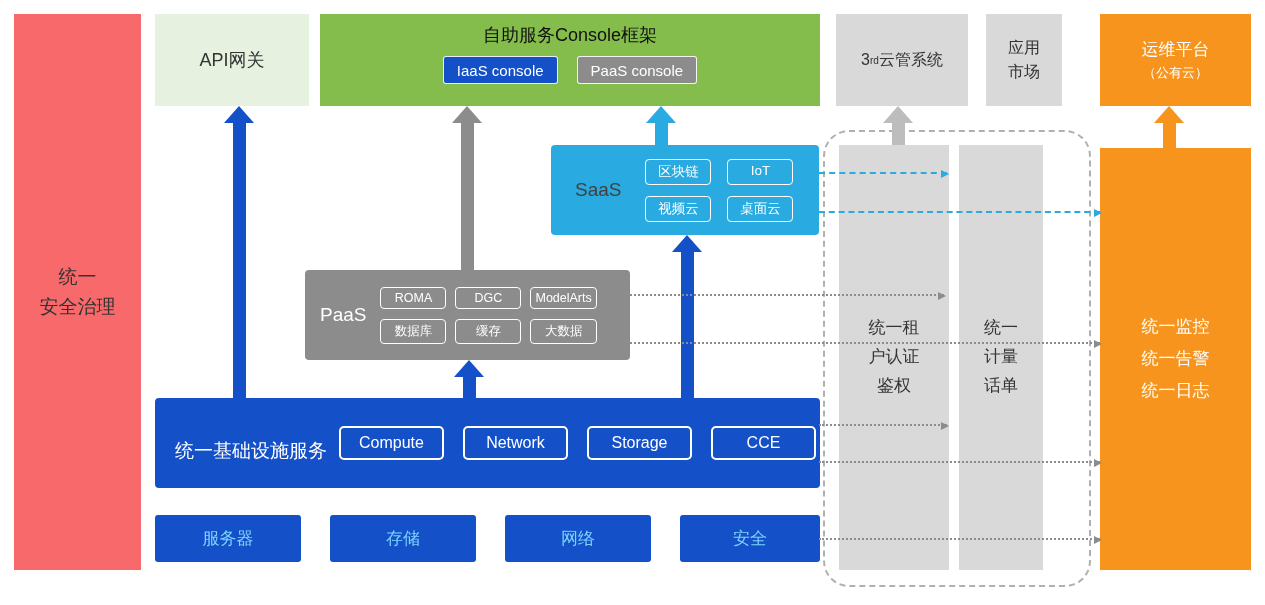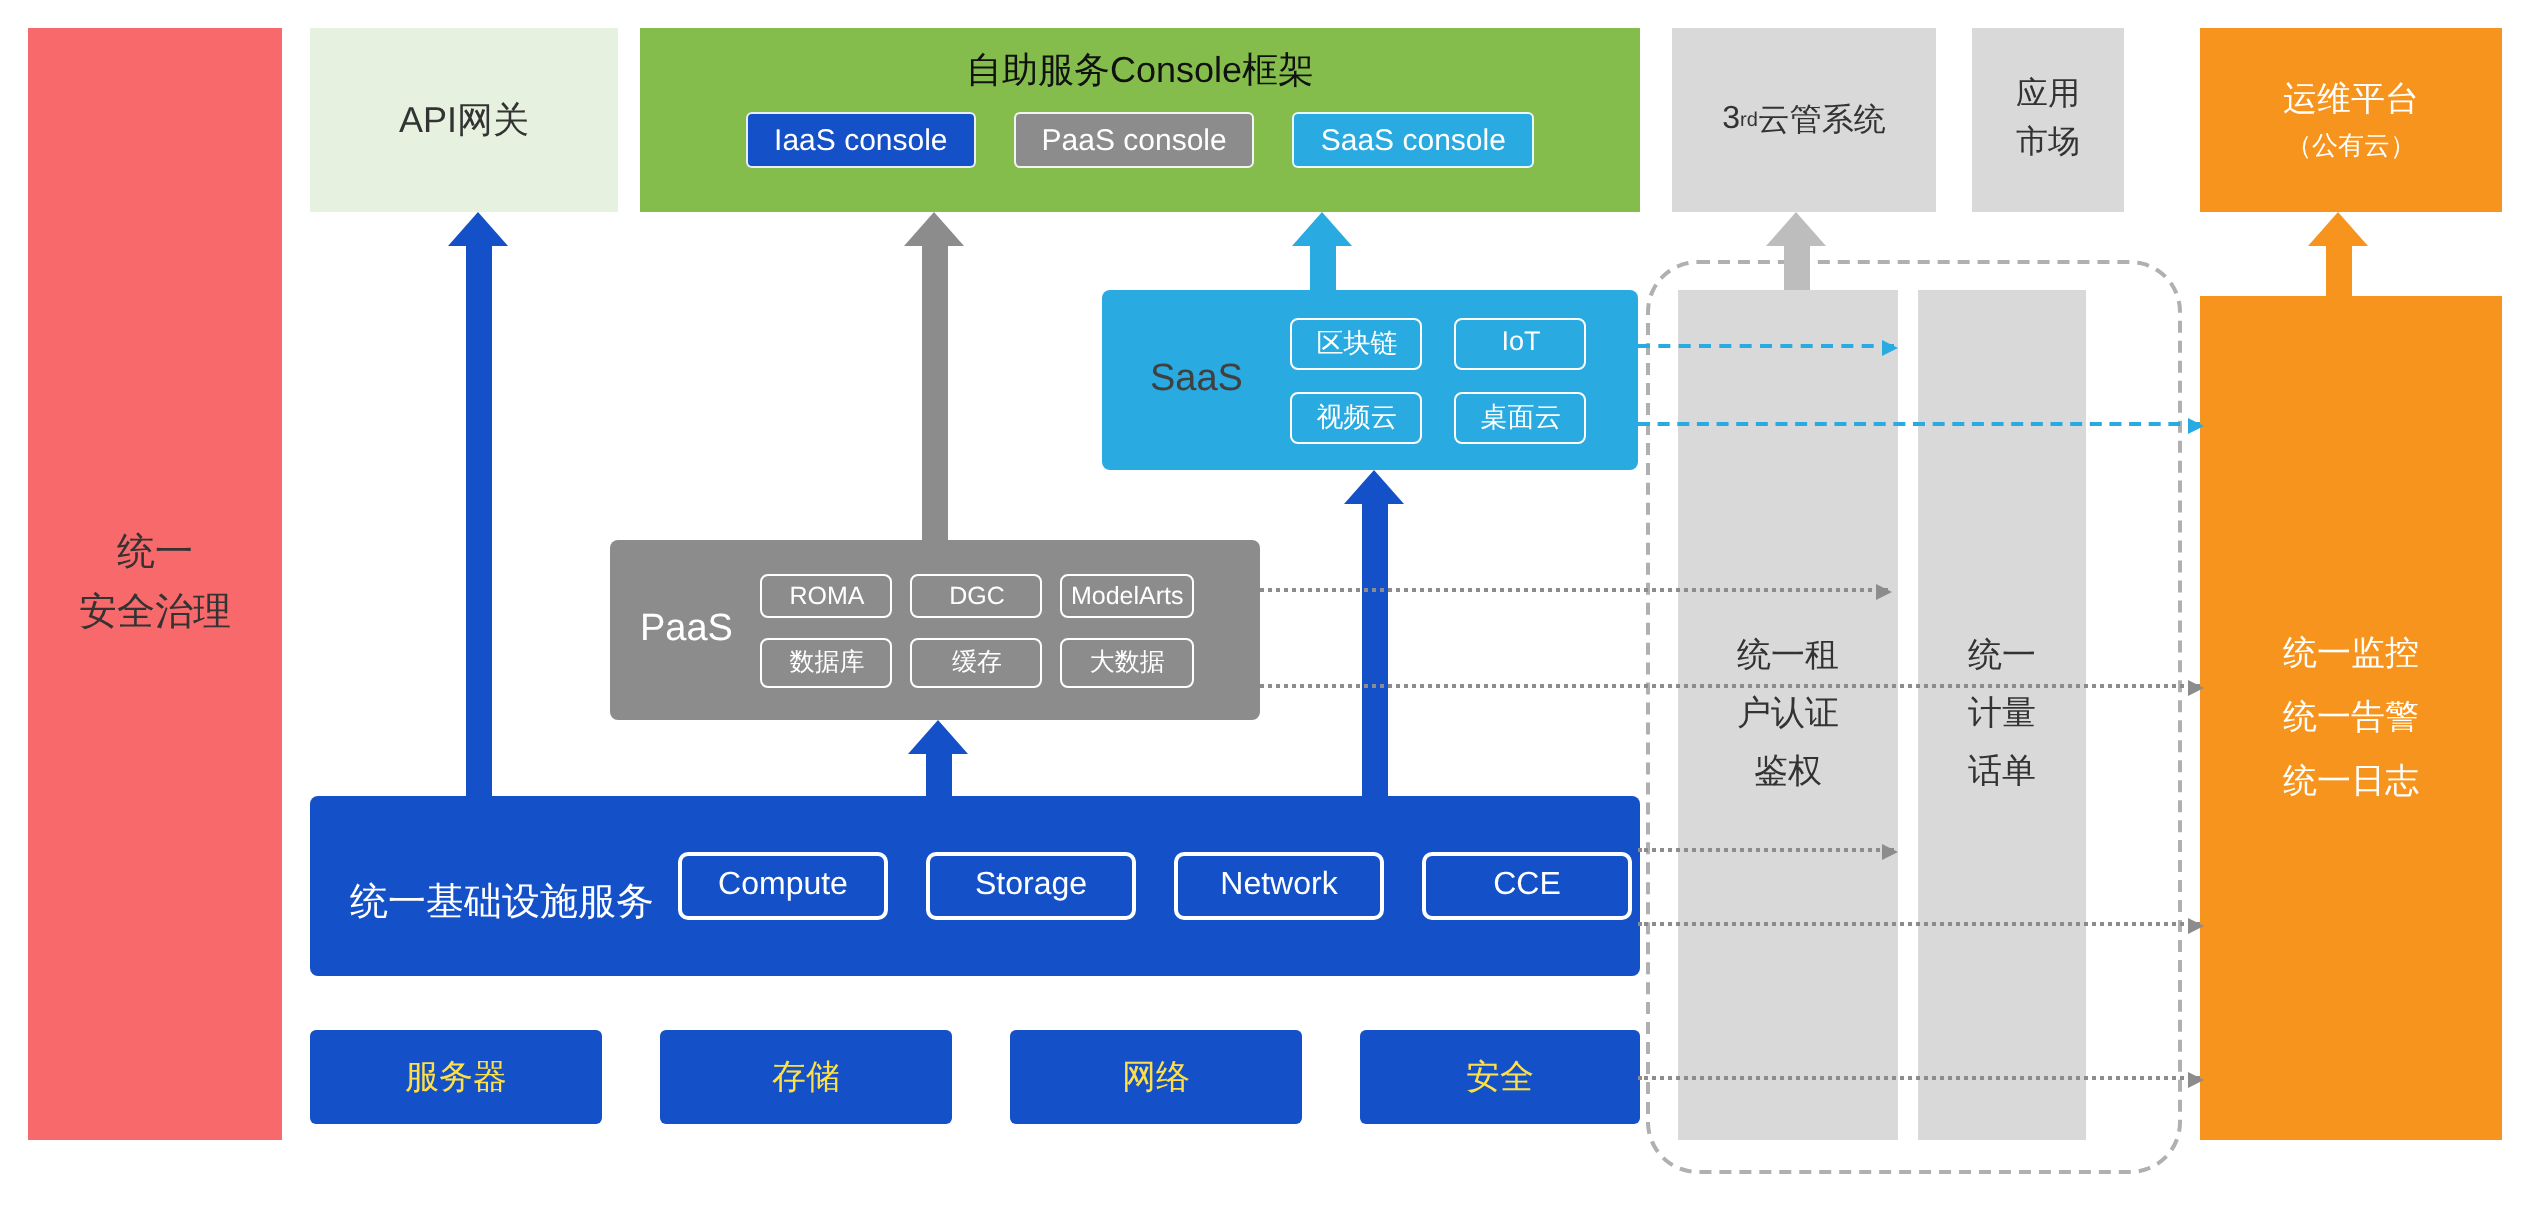--- a/index.html
+++ b/index.html
@@ -46,21 +46,21 @@
   .paas .grid { display:grid; grid-template-columns:auto auto auto; gap:10px 9px; margin-left:14px; }
   .p-chip { border:1.5px solid #fff; border-radius:4px; color:#fff; font-size:12.5px; padding:3px 4px; min-width:66px; text-align:center; }
 
   
   .iaas { left:155px; top:398px; width:665px; height:90px; background:#1450C8; border-radius:4px; justify-content:flex-start; }
   .iaas .lbl { color:#fff; font-size:19px; margin-left:20px;margin-top:16px; }
   .iaas .chips { display:flex; gap:19px; margin-left:12px; }
   .i-chip { border:2px solid #fff; border-radius:5px; color:#fff; font-size:16px; width:105px; padding:6px 0; text-align:center; }
 
   
-  .hw { top:515px; height:47px; background:#1450C8; color:#fde047; font-size:17px; border-radius:3px; }
+  .hw { top:515px; height:47px; background:#1450C8; color:#7dd3fc; font-size:17px; border-radius:3px; }
 
   
   .varrow { position:absolute; display:flex; flex-direction:column; align-items:center; }
   .varrow .head { width:0; height:0; border-left:15px solid transparent; border-right:15px solid transparent; border-bottom:17px solid var(--c); }
   .varrow .shaft { width:13px; flex:1; background:var(--c); }
 
   
   .hline { position:absolute; height:0; border-top:2px dotted var(--c); }
   .hline.dash { border-top-style:dashed; }
   .hline::after { content:""; position:absolute; right:-2px; top:-4px; width:0; height:0;
@@ -74,21 +74,20 @@
   <div class="box security ml">统一
 安全治理</div>
 
   <div class="box api-gw">API网关</div>
 
   <div class="box console-frame">
     <div class="title">自助服务Console框架</div>
     <div class="console-row">
       <div class="console-chip chip-iaas">IaaS console</div>
       <div class="console-chip chip-paas">PaaS console</div>
-      <div class="console-chip chip-saas">SaaS console</div>
     </div>
   </div>
 
   <div class="box cloud-mgmt">
     <span>3</span>
       <sup>rd</sup>
       <span>云管系统</span>
   </div>
 
   <div class="box app-market ml">应用
@@ -129,22 +128,22 @@
       <div class="p-chip">数据库</div>
       <div class="p-chip">缓存</div>
       <div class="p-chip">大数据</div>
     </div>
   </div>
 
   <div class="box iaas">
     <div class="lbl">统一基础设施服务</div>
     <div class="chips">
       <div class="i-chip">Compute</div>
+      <div class="i-chip">Network</div>
       <div class="i-chip">Storage</div>
-      <div class="i-chip">Network</div>
       <div class="i-chip">CCE</div>
     </div>
   </div>
 
   <div class="box hw" style="left:155px;width:146px;">服务器</div>
   <div class="box hw" style="left:330px;width:146px;">存储</div>
   <div class="box hw" style="left:505px;width:146px;">网络</div>
   <div class="box hw" style="left:680px;width:140px;text-align:right;">安全</div>
 
   <div class="varrow" style="left:224px;top:106px;height:292px;--c:#1450C8;">

